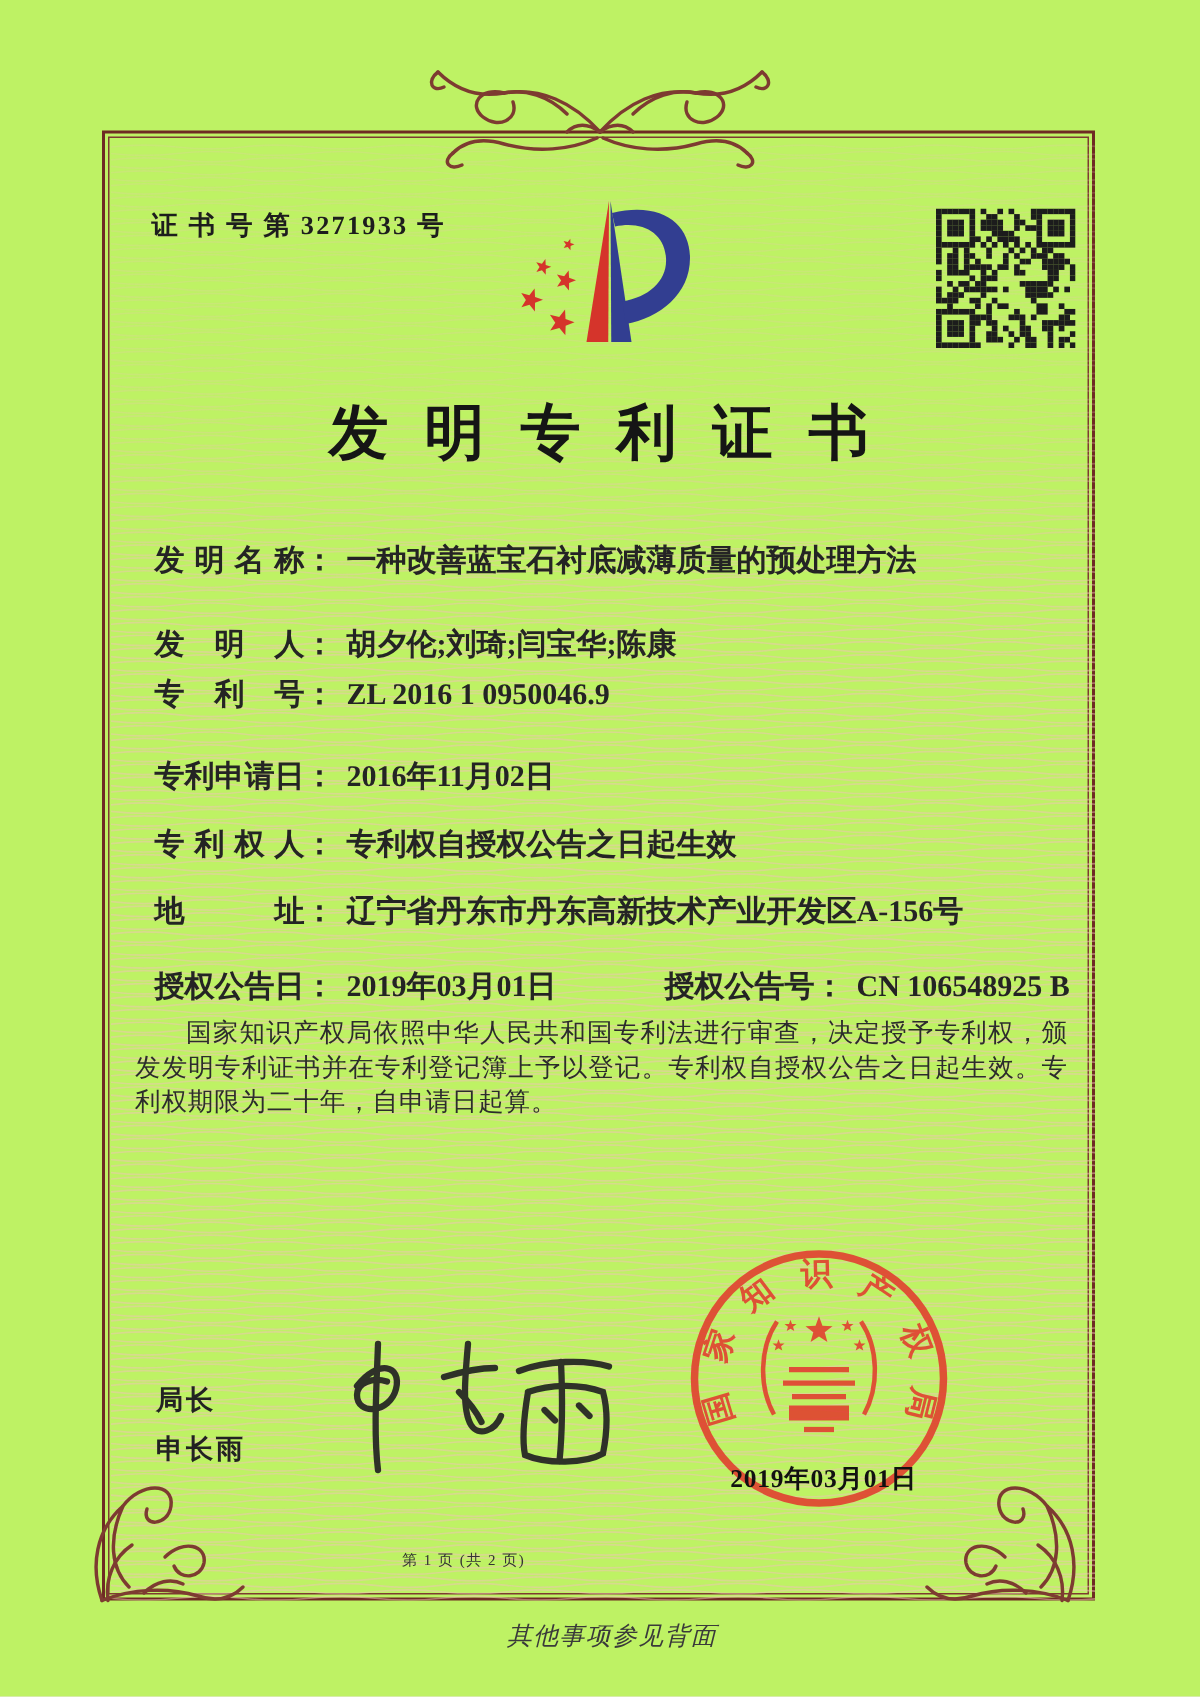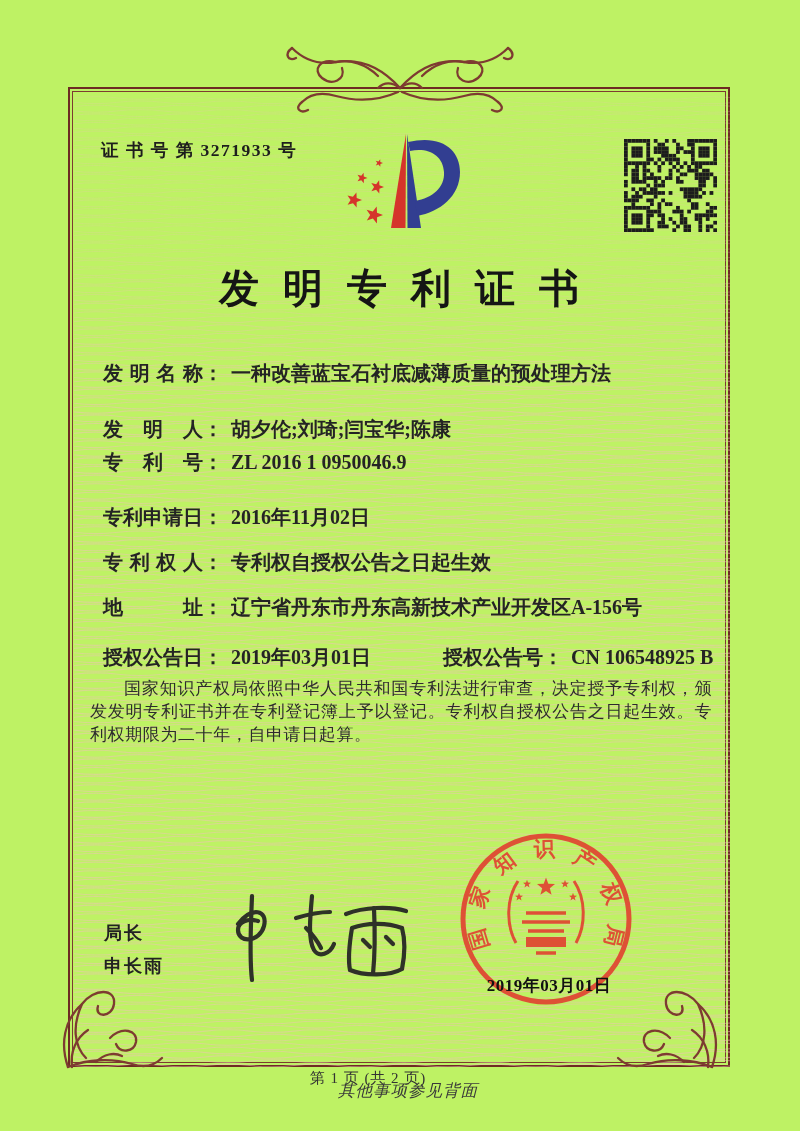--- a/index.html
+++ b/index.html
@@ -20,21 +20,21 @@
   .flabel{display:inline-block;width:100px;text-align:justify;text-align-last:justify;vertical-align:bottom;}
   .fvalue{margin-left:8px;}
   .grant2{position:absolute;left:297px;top:0;white-space:nowrap;margin-left:43px;}
   .body-text{left:90px;top:677px;width:622px;font-size:17px;line-height:23px;
              letter-spacing:0.6px;color:#2c2c2c;font-weight:500;text-align:justify;}
   .body-text p{margin:0;text-indent:2em;}
   .commissioner{left:104px;top:921px;font-size:18px;font-weight:600;letter-spacing:2px;}
   .commissioner-name{left:104px;top:954px;font-size:18px;font-weight:600;letter-spacing:2px;}
   .seal-date{left:468px;top:974px;width:162px;text-align:center;font-size:17px;font-weight:700;
              letter-spacing:0.5px;color:#111;z-index:5;}
-  .page-num{left:268px;top:1033px;width:200px;text-align:center;font-size:15px;color:#333;letter-spacing:1px;margin-top:36px;}
+  .page-num{left:268px;top:1033px;width:200px;font-size:10px;color:#333;letter-spacing:1px;}
   .back-note{left:258px;top:1080px;width:220px;text-align:right;font-size:16.5px;
              font-style:italic;color:#3a3a3a;letter-spacing:1px;}
   .logo{left:332px;top:130px;z-index:3;}
   .qr{left:624px;top:139px;z-index:3;}
   .seal{left:456px;top:829px;z-index:4;opacity:0.88;}
   .signature{left:208px;top:884px;z-index:3;}
 </style>
 </head>
 <body>
 

